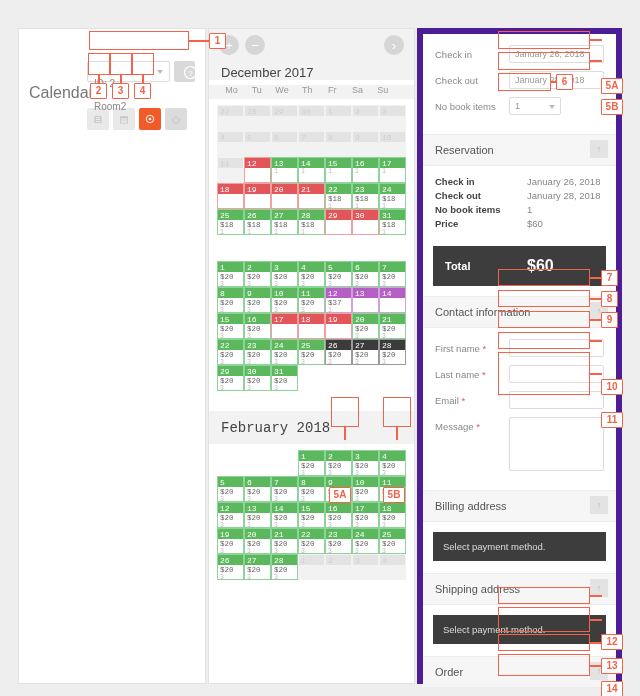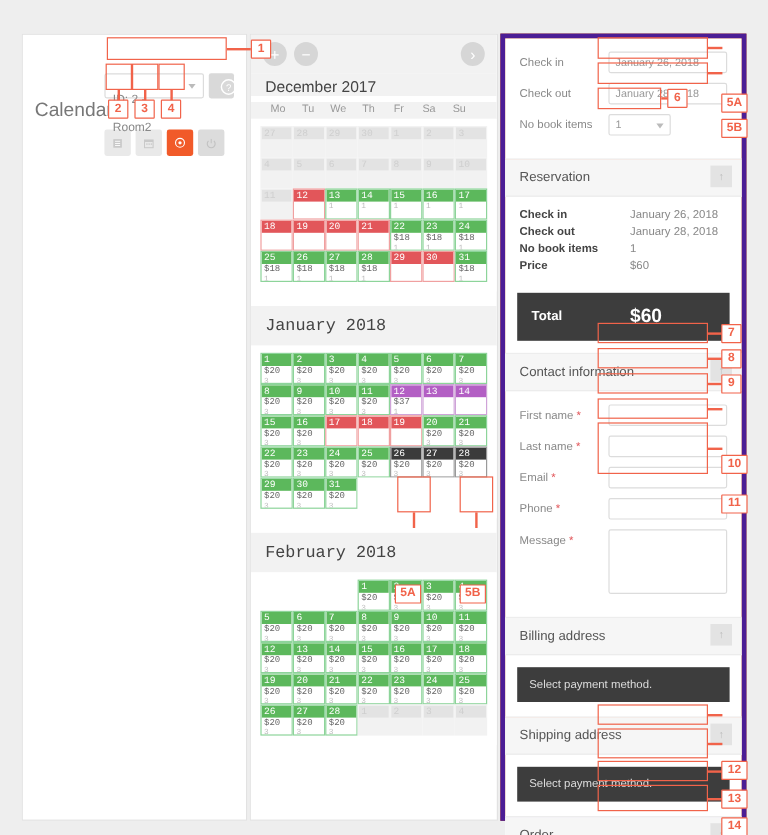--- a/index.html
+++ b/index.html
@@ -13,21 +13,21 @@
     overflow: hidden;
   }
   .page { position: relative; width: 640px; height: 696px; }
 
   
   .col-left   { position: absolute; left: 18px;  top: 28px; width: 188px; height: 656px;
                 background: #fff; border: 1px solid #e2e2e2; }
   .col-mid    { position: absolute; left: 208px; top: 28px; width: 207px; height: 656px;
                 background: #fff; border: 1px solid #e2e2e2; overflow: hidden; }
   .col-right  { position: absolute; left: 417px; top: 28px; width: 205px; height: 656px;
-                background: #c2410c; border: 4px solid #4c1d95; }
+                background: #7dd3fc; border: 6px solid #4c1d95; }
 
   
   .cal-row { display: flex; align-items: center; padding: 12px 10px 0 10px; }
   .cal-label { width: 58px; font-size: 16px; color: #777; margin-top: 43px; }
   .cal-select {
     flex: 1; height: 21px; border: 1px solid #dcdcdc; background: #fff;
     font-size: 10px; color: #888; padding: 10px 16px 0 6px; line-height: 23px;
     position: relative; border-radius: 2px;
   }
   .cal-select .caret {
@@ -334,21 +334,20 @@
               <span class="num">30</span>
             </div>
             <div class="cell green">
               <span class="num">31</span>
               <span class="price">$18</span>
               <span class="qty">1</span>
             </div>
           </div>
         </div>
         <div class="month-block">
-          <div class="month-title-bar">January 2018</div>
           <div class="grid">
             <div class="cell green">
               <span class="num">1</span>
               <span class="price">$20</span>
               <span class="qty">3</span>
             </div>
             <div class="cell green">
               <span class="num">2</span>
               <span class="price">$20</span>
               <span class="qty">3</span>
@@ -734,24 +733,20 @@
           </div>
           <div class="frow">
             <div class="flabel"><span>Last name</span><span class="req"> *</span></div>
             <div class="finput"></div>
           </div>
           <div class="frow">
             <div class="flabel"><span>Email</span><span class="req"> *</span></div>
             <div class="finput"></div>
           </div>
           <div class="frow">
-            <div class="flabel"><span>Phone</span><span class="req"> *</span></div>
-            <div class="finput"></div>
-          </div>
-          <div class="frow">
             <div class="flabel"><span>Message</span><span class="req"> *</span></div>
             <div class="finput textarea" style="height: 54px;"></div>
           </div>
         </div>
     </div>
 
     <div class="rp-section">
       <div class="sec-head">
         <span>Billing address</span>
         <button class="collapse-btn">↑</button>

